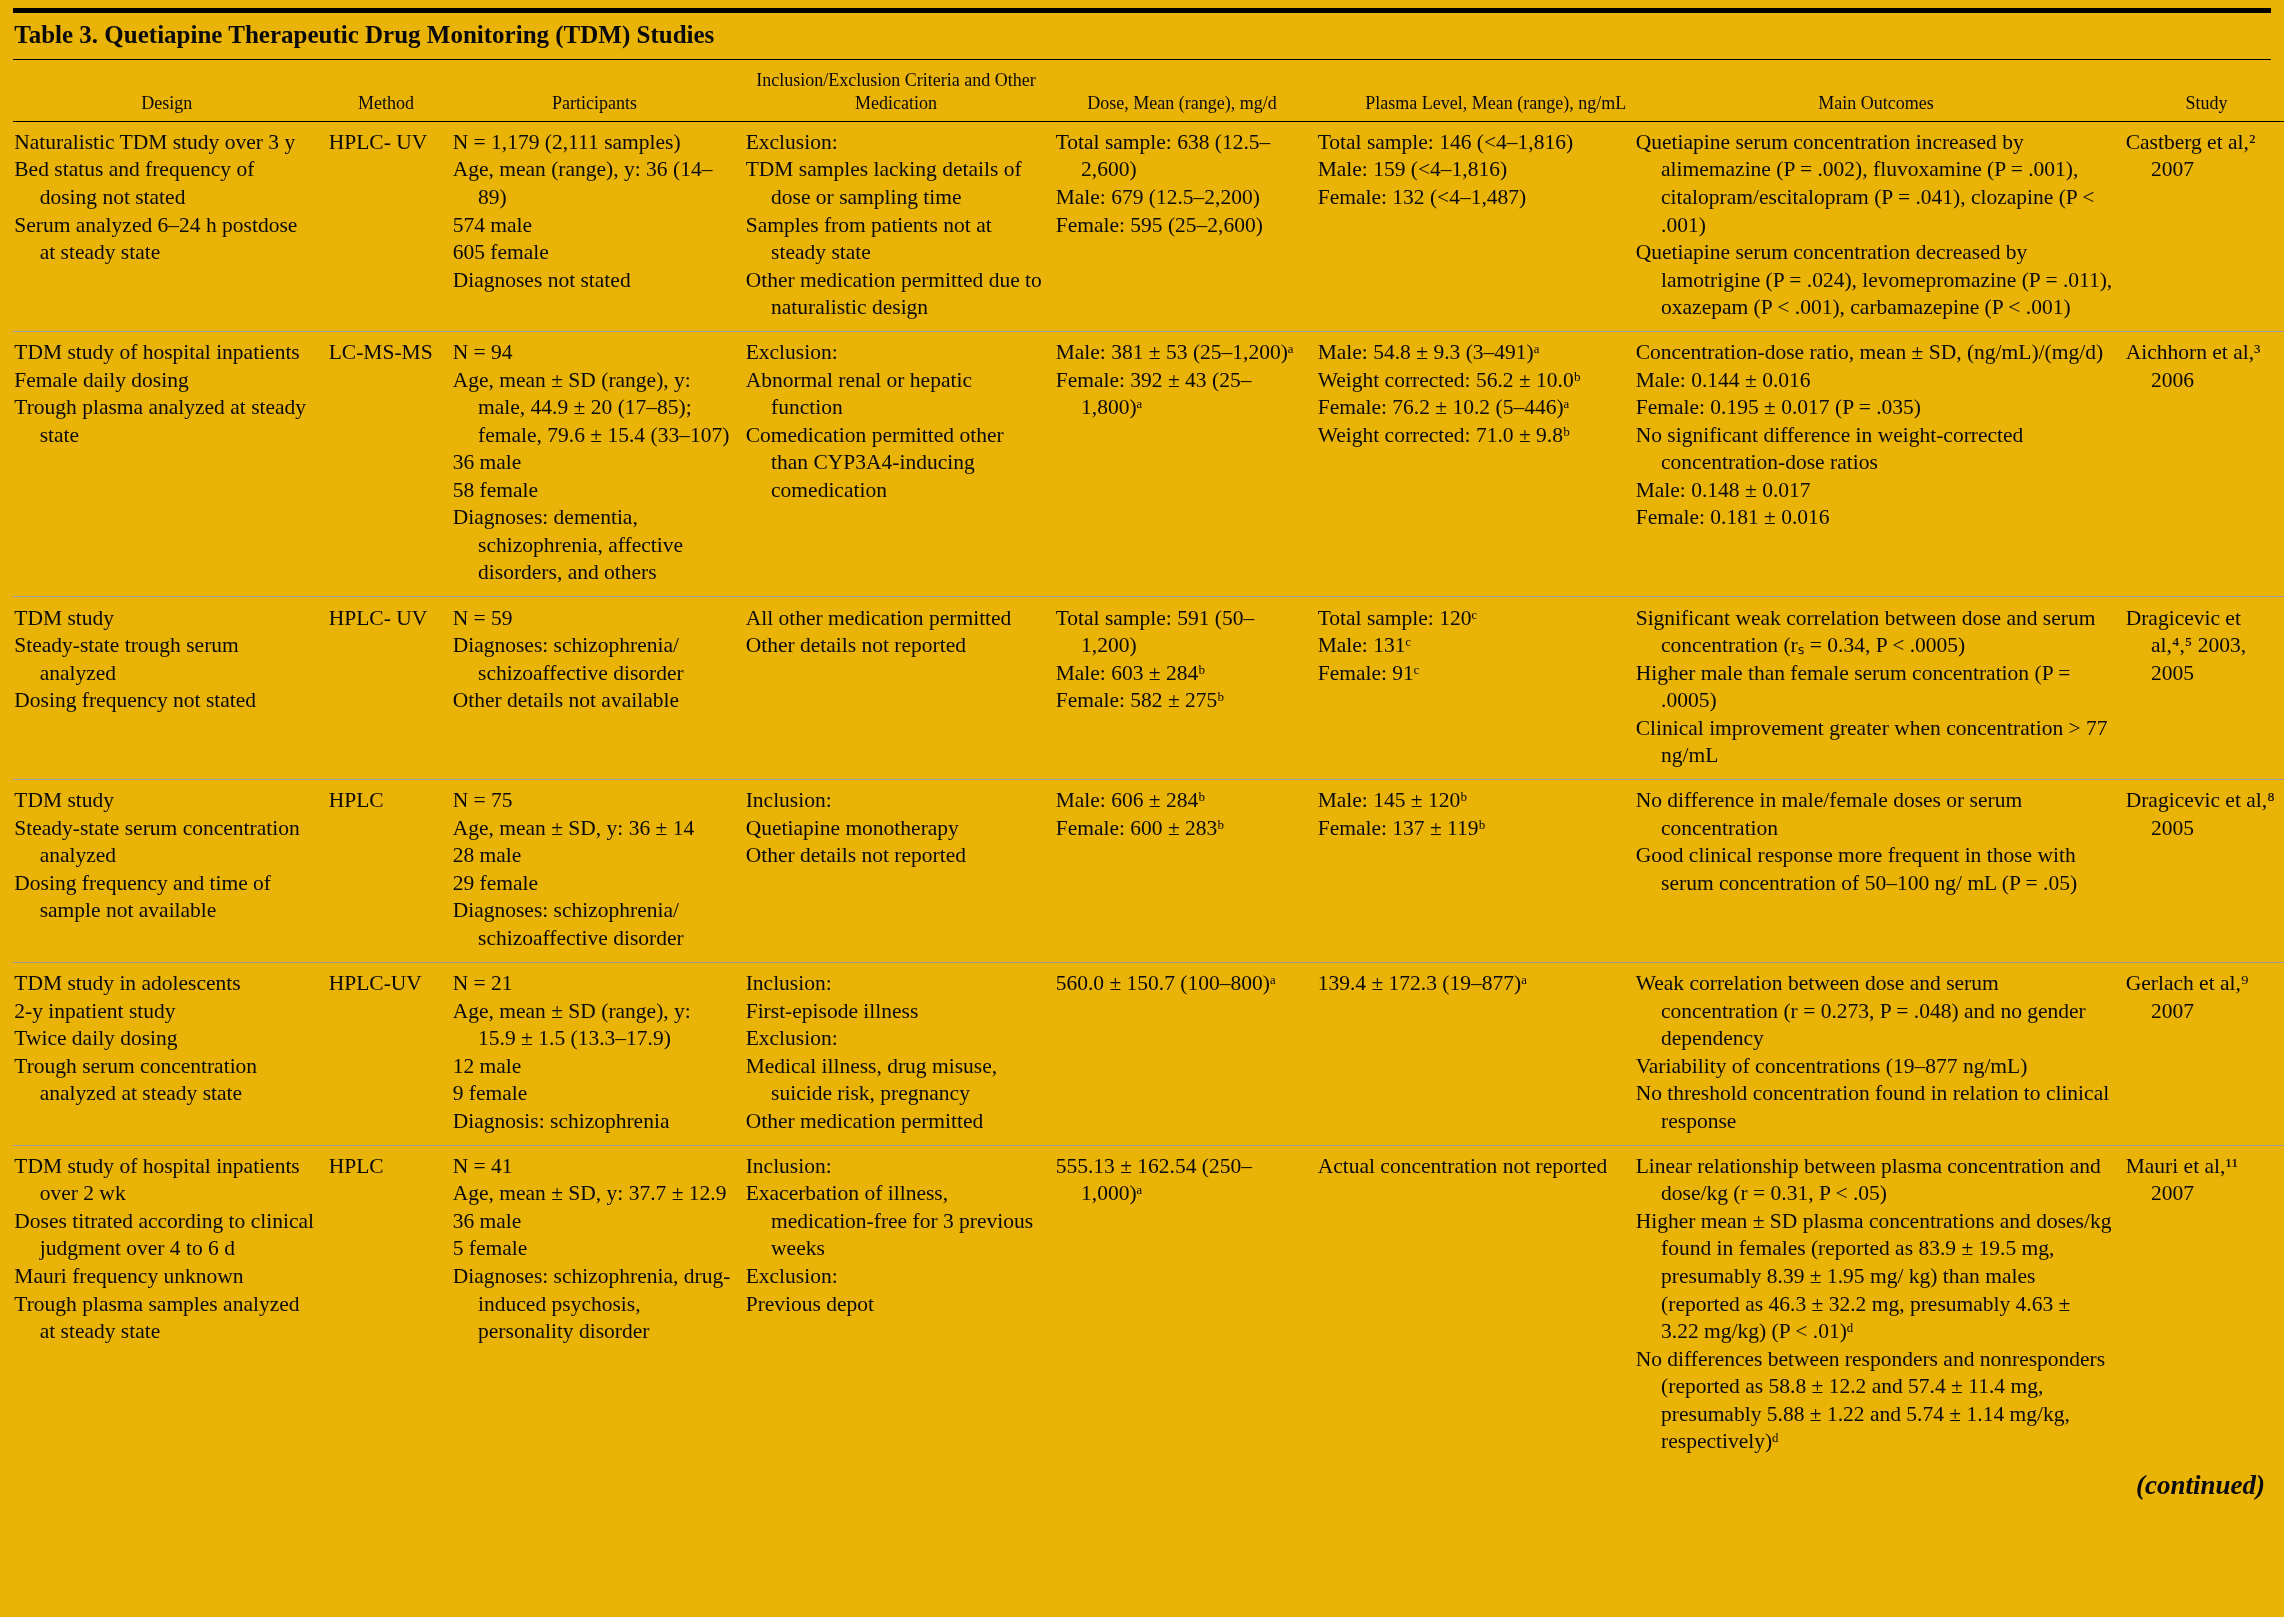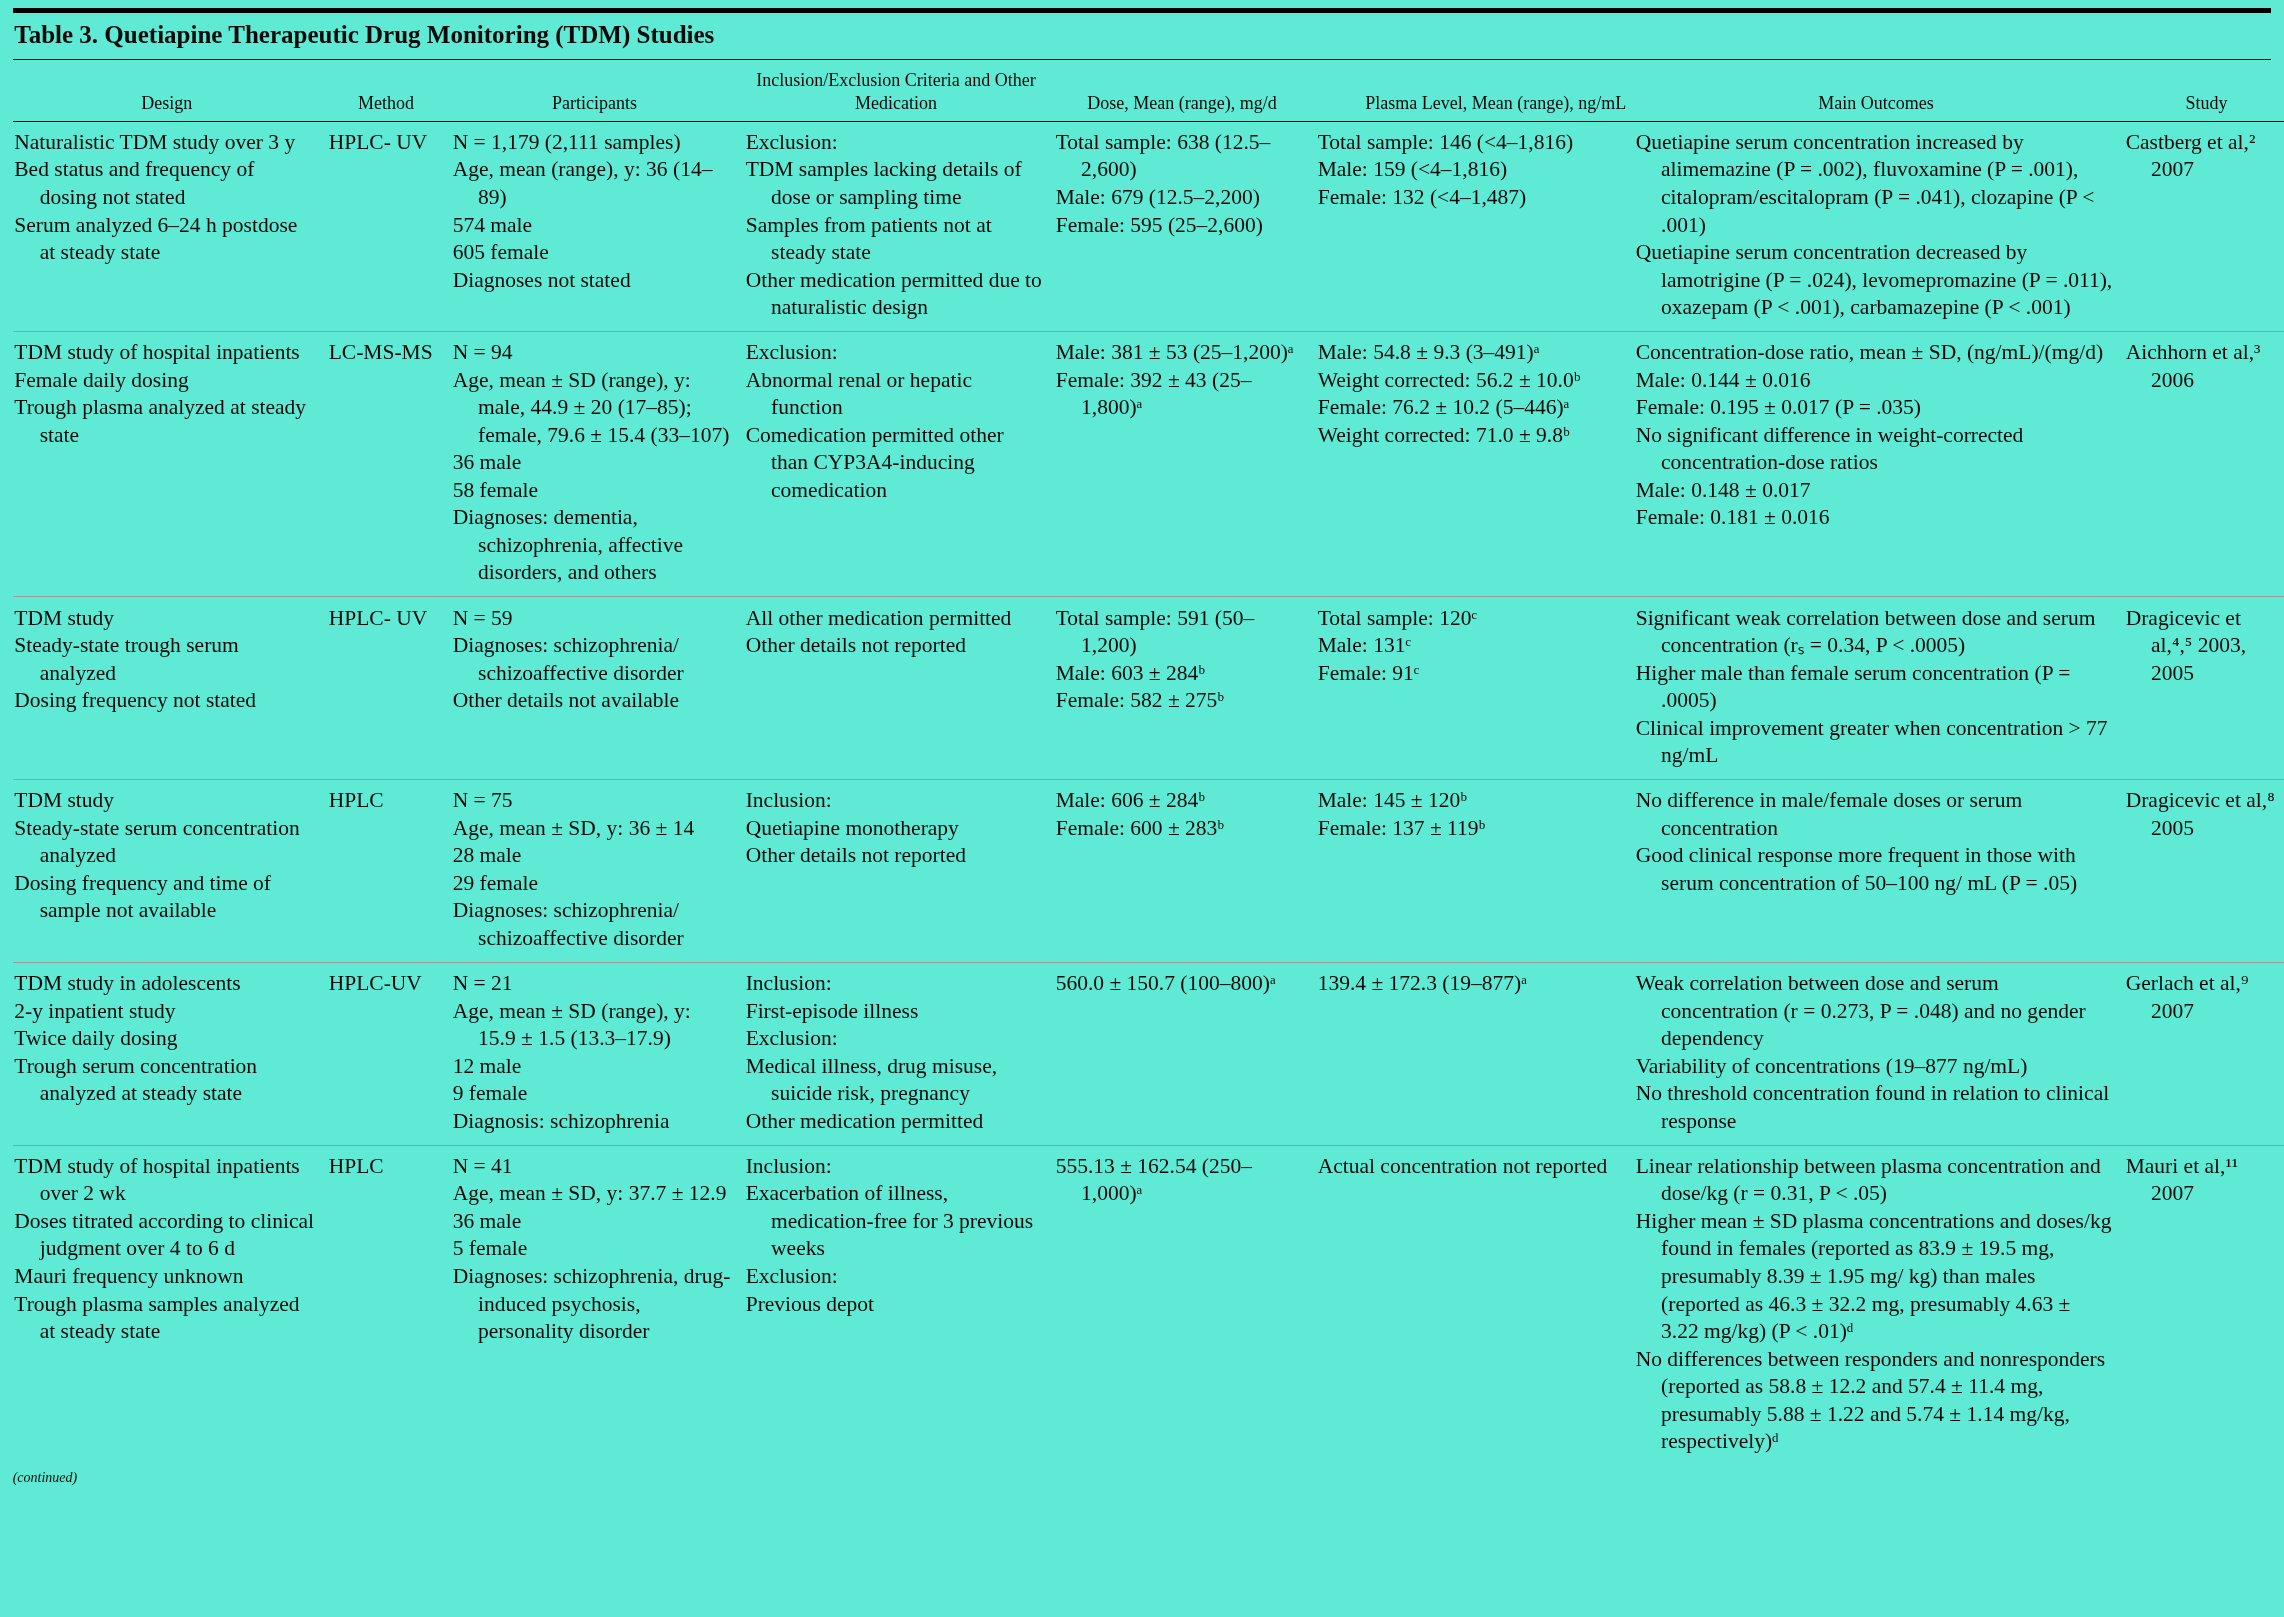--- a/index.html
+++ b/index.html
@@ -7,21 +7,21 @@
     padding: 0;
     background: #ffffff;
     color: #0a0a0a;
     font-family: "Liberation Serif", serif;
   }
   .page {
     width: 2284px;
     min-height: 1618px;
     box-sizing: border-box;
     padding: 8px 12.7px 0 12.7px;
-    background: #5eead4;
+    background: #eab308;
   }
   .table-title {
     border-top: 5.6px solid #000;
     border-bottom: 1.6px solid #000;
     font-weight: bold;
     font-size: 25px;
     line-height: 1.2;
     padding: 7.2px 1.6px 8.7px 1.6px;
   }
   table.tdm {
@@ -63,24 +63,24 @@
   tbody td.col-design { padding-left: 1.6px; }
   tbody tr:last-child td { border-bottom: none; }
 
   .line {
     padding-left: 25.4px;
     text-indent: -25.4px;
     overflow-wrap: break-word;
   }
 
   .continued {
-    text-align: left;
-    font-weight: normal;
+    text-align: right;
+    font-weight: bold;
     font-style: italic;
-    font-size: 14px;
+    font-size: 27px;
     padding: 4.8px 6.4px 8px 0;
   }
 </style>
 </head>
 <body>
 
 <div class="page">
   <div class="table-title">Table 3. Quetiapine Therapeutic Drug Monitoring (TDM) Studies</div>
   <table class="tdm">
     <colgroup>

